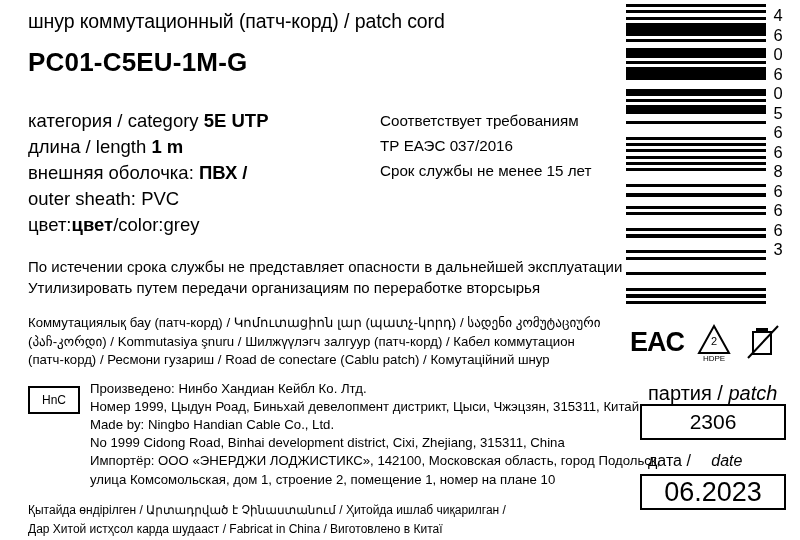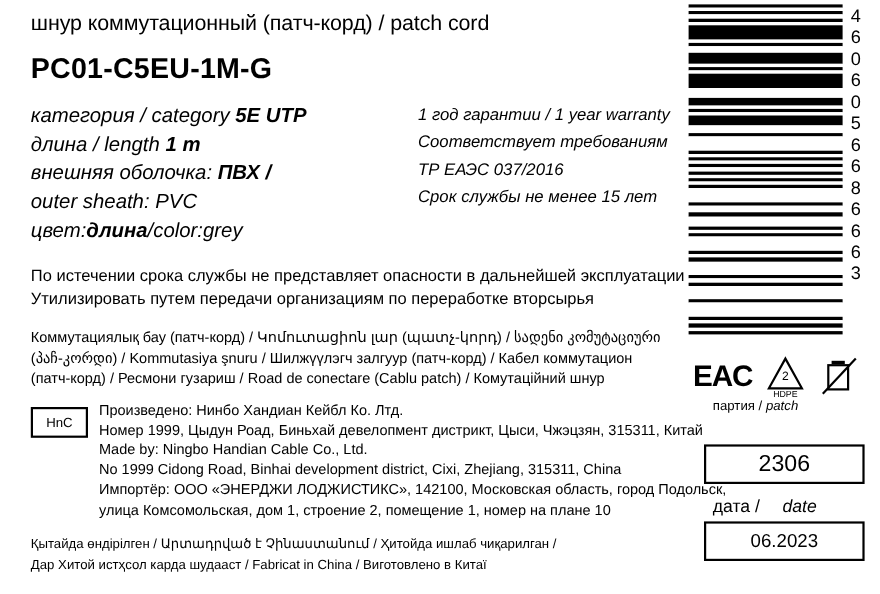--- a/index.html
+++ b/index.html
@@ -31,23 +31,22 @@
     margin-top: 4px;
     white-space: nowrap;
   }
   .sku {
     font-size: 26px;
     font-weight: bold;
     margin-top: 14px;
     letter-spacing: 0.2px;
   }
   .specs {
-    margin-top: 14px;
-    position: relative;
-    font-style: italic;
+    margin-top: 30px;
+    position: relative;
   }
   .specline {
     font-size: 18.5px;
     line-height: 26px;
     white-space: nowrap;
   }
   .specline b { font-weight: bold; }
   .rightcol {
     position: absolute;
     left: 352px;
@@ -165,22 +164,22 @@
     font-size: 16.5px;
     letter-spacing: 1.5px;
     writing-mode: vertical-rl;
     text-orientation: upright;
     font-family: "Liberation Sans", sans-serif;
     height: 296px;
   }
   .batch-label {
     position: absolute;
     left: 648px;
-    top: 362px;
-    font-size: 12px;
+    top: 382px;
+    font-size: 20px;
   }
   .batch-label i { font-style: italic; }
   .batch-box {
     position: absolute;
     left: 640px;
     top: 404px;
     width: 146px;
     height: 36px;
     border: 2px solid #000;
     display: flex;
@@ -198,21 +197,21 @@
   .date-box {
     position: absolute;
     left: 640px;
     top: 474px;
     width: 146px;
     height: 36px;
     border: 2px solid #000;
     display: flex;
     align-items: center;
     justify-content: center;
-    font-size: 17px;
+    font-size: 27px;
   }
 </style>
 </head>
 <body>
 
 <div class="label">
 
   <div class="left">
 
     <div class="title">шнур коммутационный (патч-корд) / patch cord</div>
@@ -227,25 +226,24 @@
       <div class="specline">
         <span>длина / length</span>
         <b>1 m</b>
       </div>
       <div class="specline">
         <span>внешняя оболочка:</span>
         <b>ПВХ /</b>
       </div>
       <div class="specline">outer sheath: PVC</div>
       <div class="specline">
-        <span>цвет:</span><b>длина</b><span>/color:grey</span>
+        <span>цвет:</span><b>цвет</b><span>/color:grey</span>
       </div>
 
       <div class="rightcol">
-        <div class="r">1 год гарантии / 1 year warranty</div>
         <div class="r">Соответствует требованиям</div>
         <div class="r">ТР ЕАЭС 037/2016</div>
         <div class="r">Срок службы не менее 15 лет</div>
       </div>
     </div>
 
     <div class="warnblock">
       <div>По истечении срока службы не представляет опасности в дальнейшей эксплуатации</div>
       <div>Утилизировать путем передачи организациям по переработке вторсырья</div>
     </div>

